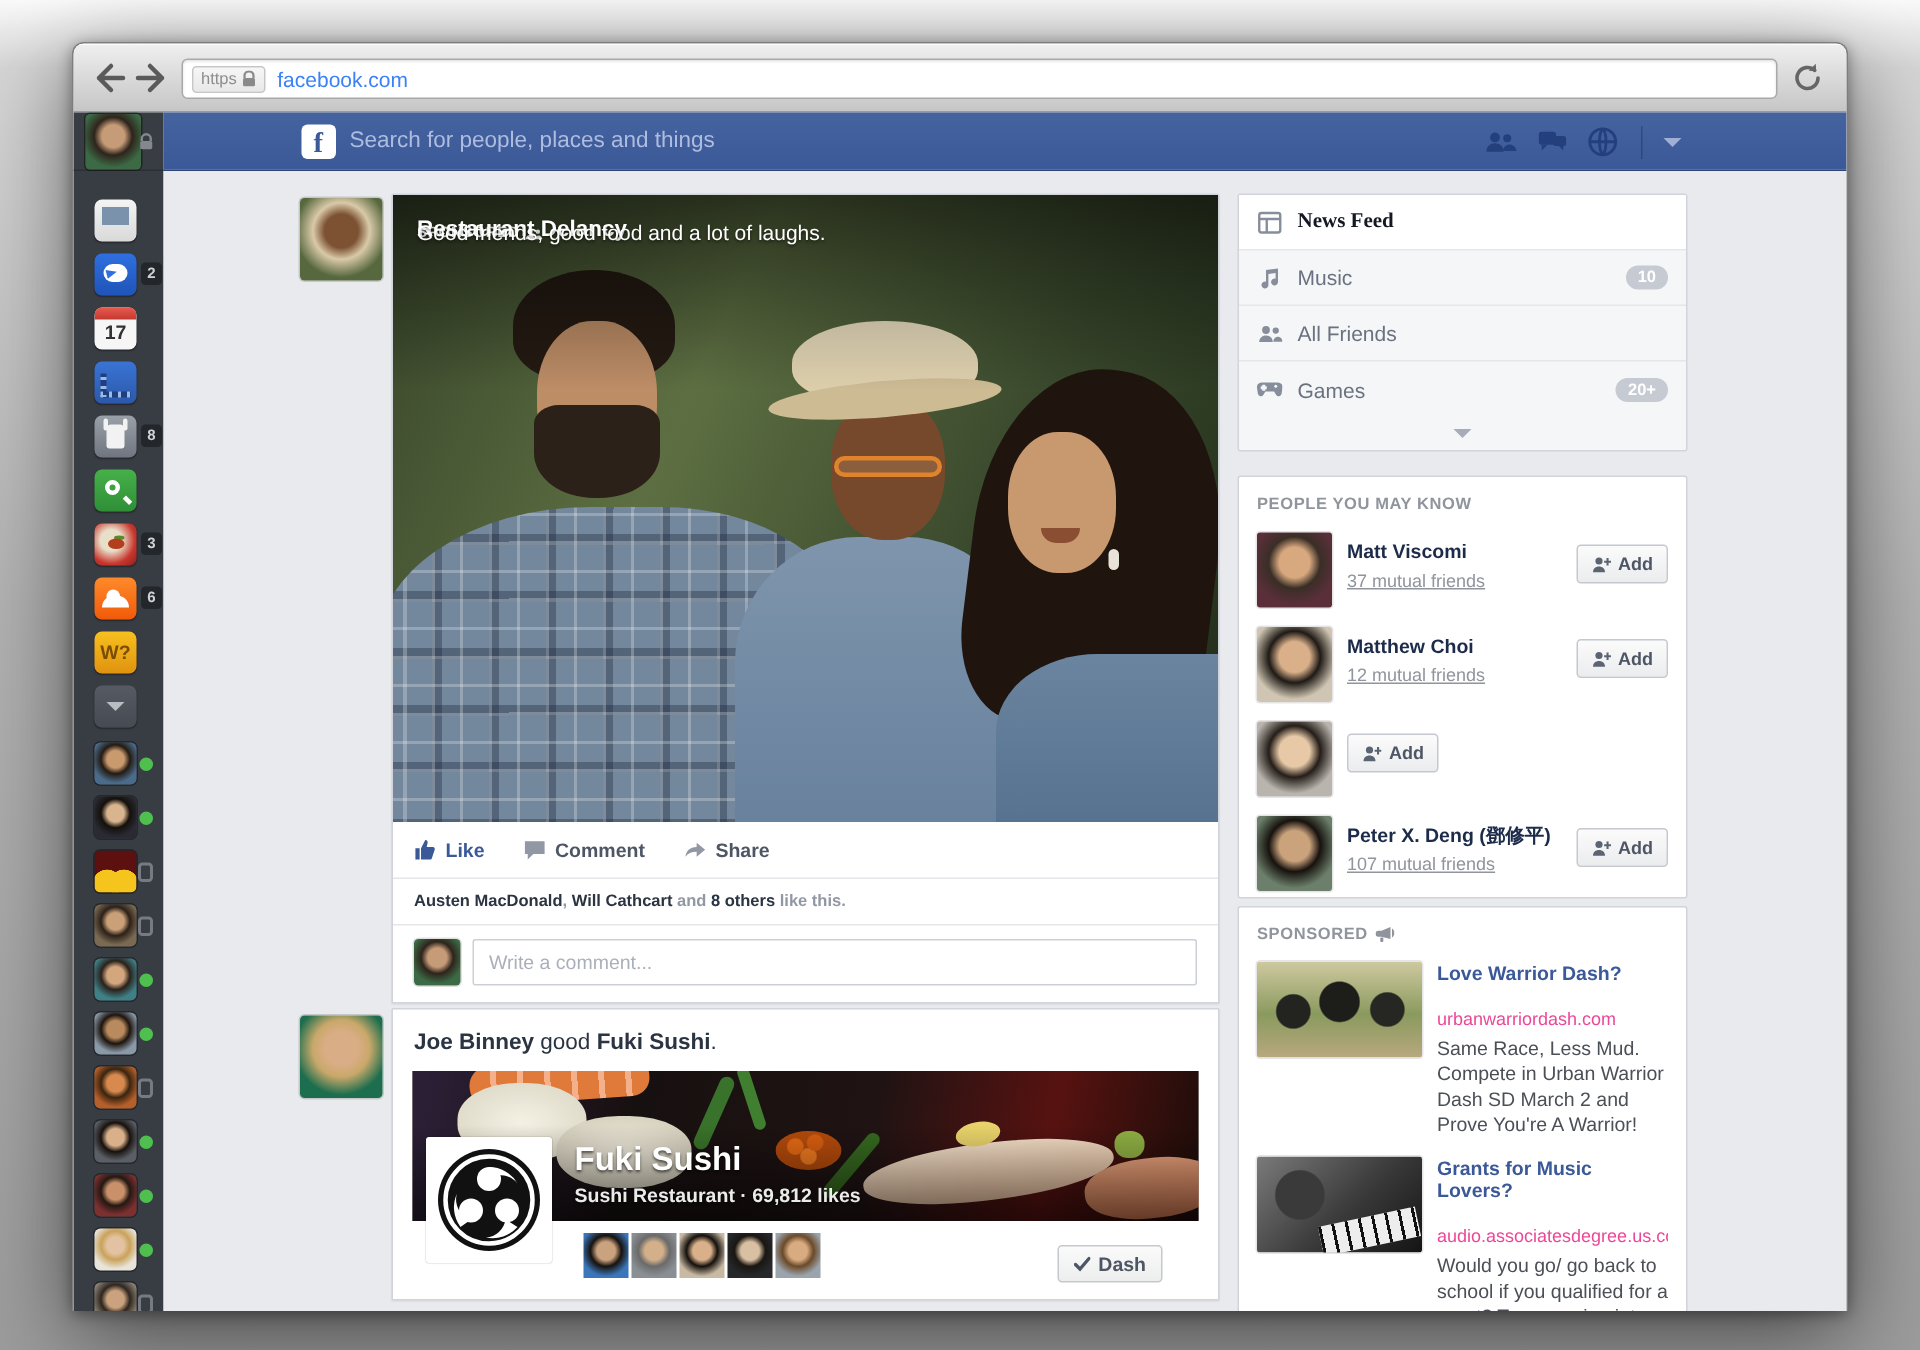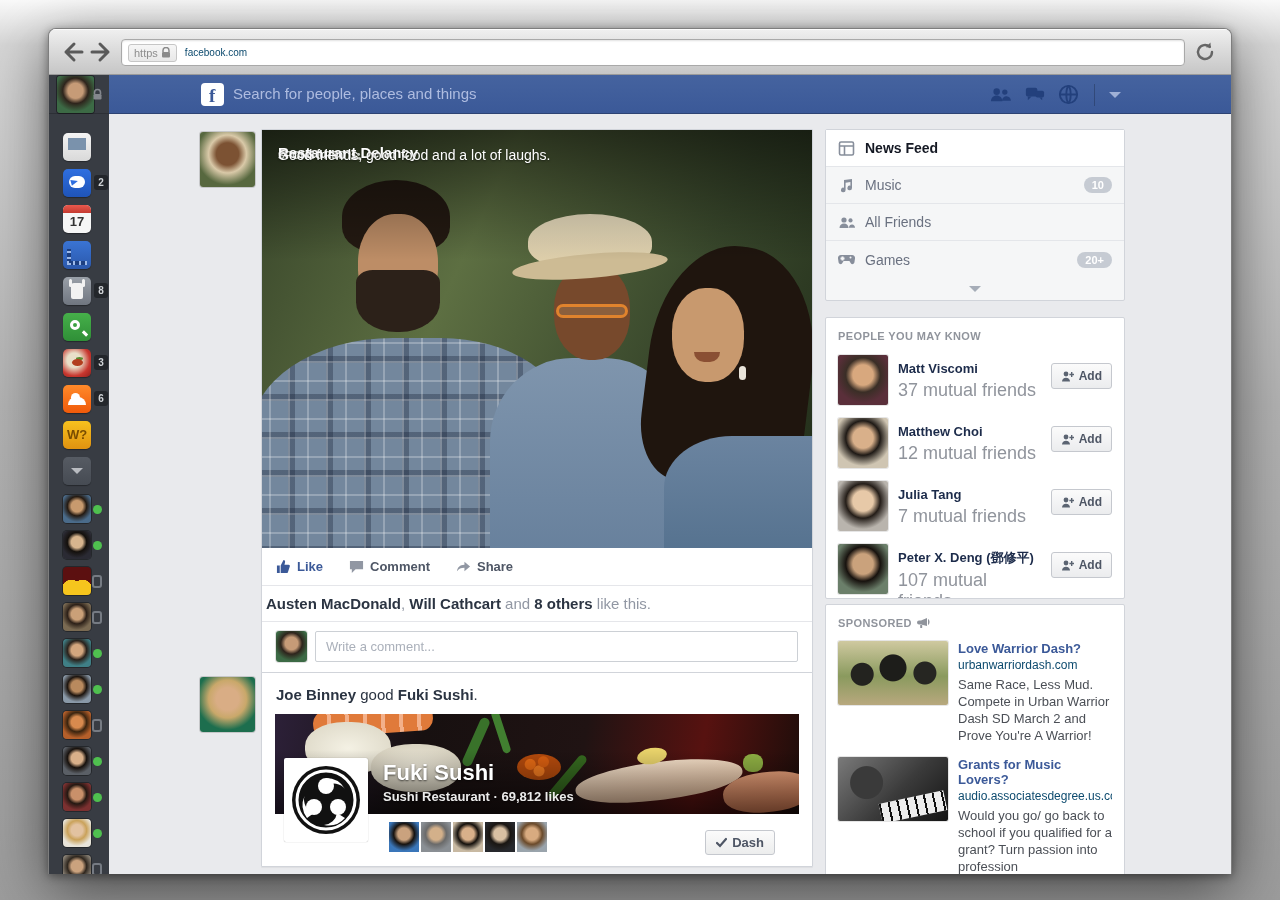--- a/index.html
+++ b/index.html
@@ -31,21 +31,21 @@
     position:absolute; left:72px; top:10px; width:1064px; height:27px;
     background:#fff; border:1px solid #a9a9a9; border-radius:4px;
     display:flex; align-items:center; padding:0 6px;
     box-shadow:inset 0 1px 2px rgba(0,0,0,.12);
   }
   .https-chip{
     display:flex; align-items:center; gap:3px;
     background:linear-gradient(#f6f6f6,#e8e8e8); border:1px solid #c6c6c6; border-radius:3px;
     font-size:11px; color:#8d8d8d; padding:2px 5px; margin-right:8px;
   }
-  .url-text{ font-size:10px; color:#0c4a6e; }
+  .url-text{ font-size:14px; color:#3b82f6; }
   .reload-btn{ position:absolute; right:14px; top:11px; width:24px; height:24px; color:#666; }
   .reload-btn svg{ width:100%; height:100%; }
 
   
   .shell{ display:flex; height:811px; }
   .side{ width:60px; background:#383c43; position:relative; flex:none; }
   .main{ flex:1; display:flex; flex-direction:column; }
 
   
   .profile-row{ height:39px; position:relative; border-bottom:1px solid #2c2f35; }
@@ -188,21 +188,21 @@
   .post-msg{ font-size:14px; color:#fff; margin-top:3px; text-shadow:0 1px 2px rgba(0,0,0,.5); }
   .post-time{ font-size:10px; font-weight:bold; letter-spacing:.5px; color:rgba(255,255,255,.75); margin-top:6px; display:flex; align-items:center; gap:4px; }
   .post-time svg{ width:12px; height:10px; }
 
   .action-bar{ display:flex; align-items:center; gap:26px; height:37px; padding:0 14px; }
   .act{ display:flex; align-items:center; gap:6px; font-size:13px; font-weight:bold; color:#4e5665; }
   .act svg{ width:15px; height:15px; }
   .act.like{ color:#3b5998; }
   .act .gic{ color:#9197a3; }
 
-  .likes-row{ border-top:1px solid #e5e6ea; padding:9px 4px; font-size:15px; color:#9197a3; }
+  .likes-row{ border-top:1px solid #e5e6ea; padding:9px 14px; font-size:11px; color:#9197a3;font-weight:bold; }
   .likes-row b{ color:#2b3442; }
 
   .comment-row{ border-top:1px solid #e5e6ea; padding:9px 14px 11px; display:flex; gap:8px; align-items:flex-start; }
   .comment-av{ width:31px; height:31px; border-radius:3px; flex:none; box-shadow:0 0 0 1px rgba(0,0,0,.12); }
   .comment-input{ flex:1; height:31px; border:1px solid #ccd0d5; border-radius:2px; padding:0 10px; font-size:13px; color:#333; font-family:"Liberation Sans",sans-serif; }
   .comment-input::placeholder{ color:#aab0ba; }
 
   
   .p2-head{ padding:13px 14px 11px; font-size:15px; color:#2b3442; }
   .p2-head b{ color:#2b3442; }
@@ -237,46 +237,46 @@
   .strip-avs .sav{ width:30px; height:30px; }
   .liked-btn{ position:absolute; right:24px; top:16px; height:25px; padding:0 10px;
       background:linear-gradient(#fbfbfb,#eceded); border:1px solid #c5c8ce; border-radius:3px;
       font-size:13px; font-weight:bold; color:#4e5665; display:flex; align-items:center; gap:5px; }
   .cropped-like{ position:absolute; left:166px; top:768px; font-size:13px; font-weight:bold; color:#7f93bc; }
 
   
   .rail{ position:absolute; left:716px; top:0; width:300px; }
   .nav-card{ position:absolute; top:15px; left:0; width:300px; background:#f5f6f7; border:1px solid #d1d4da; border-radius:2px; }
   .nav-row{ display:flex; align-items:center; height:37px; padding:0 12px; border-bottom:1px solid #e4e6ea; font-size:14px; color:#6a7180; gap:10px; }
-  .nav-row.active{ background:#fff; color:#141823; font-weight:bold; }
+  .nav-row.active{ background:#fff; color:#141823; font-weight:bold;font-family:Liberation Serif, serif; }
   .nav-row svg{ width:17px; height:17px; color:#878e9b; flex:none; }
   .nav-label{ flex:1; }
   .nav-badge{ background:#c6cbd3; color:#fff; font-size:11px; font-weight:bold; border-radius:9px; padding:2px 8px; }
   .nav-expand{ height:22px; display:flex; align-items:center; justify-content:center; }
   .nav-expand i{ border-left:6px solid transparent; border-right:6px solid transparent; border-top:6px solid #a6adb8; }
 
   .pymk-card{ position:absolute; top:203px; left:0; width:300px; height:282px; background:#fff; border:1px solid #d1d4da; border-radius:2px; padding:12px 12px 0; overflow:hidden; }
   .rail-title{ font-size:11px; font-weight:bold; letter-spacing:.4px; color:#90949c; display:flex; align-items:center; gap:5px; }
   .pymk-row{ display:flex; margin-top:13px; gap:10px; }
   .pymk-av{ width:50px; height:50px; border-radius:2px; flex:none; box-shadow:0 0 0 1px rgba(0,0,0,.1); }
   .pymk-info{ flex:1; padding-top:4px; min-width:0; }
   .pymk-name{ font-size:13px; font-weight:bold; color:#1c2b4a; white-space:nowrap; overflow:hidden; }
-  .pymk-mutual{ font-size:18px; color:#90949c; margin-top:3px; }
+  .pymk-mutual{ font-size:12px; color:#90949c; margin-top:3px;text-decoration:underline; }
   .add-btn{ flex:none; align-self:flex-start; margin-top:8px; height:26px; padding:0 9px;
       background:linear-gradient(#fbfbfb,#ebecee); border:1px solid #c5c8ce; border-radius:3px;
       font-size:12px; font-weight:bold; color:#4e5665; display:flex; align-items:center; gap:5px; }
   .add-btn svg{ width:13px; height:13px; color:#5b6472; }
 
   .sp-card{ position:absolute; top:490px; left:0; width:300px; height:285px; background:#fff; border:1px solid #d1d4da; border-radius:2px; padding:12px 12px 0; overflow:hidden; }
   .sp-title svg{ width:15px; height:12px; color:#90949c; }
   .ad-row{ display:flex; gap:10px; margin-top:12px; }
   .ad-thumb{ width:110px; height:64px; flex:none; border-radius:2px; position:relative; overflow:hidden; box-shadow:0 0 0 1px rgba(0,0,0,.1); }
   .ad-copy{ flex:1; min-width:0; }
   .ad-title{ font-size:13px; font-weight:bold; color:#3b5998; }
-  .ad-url{ font-size:12px; color:#0c4a6e; margin-top:2px; white-space:nowrap; overflow:hidden; }
+  .ad-url{ font-size:12px; color:#ec4899; margin-top:16px; white-space:nowrap; overflow:hidden; }
   .ad-body{ font-size:13px; color:#4b4f56; line-height:1.32; margin-top:4px; }
   .th-warrior{ background:
       radial-gradient(circle at 22% 52%, #23231f 0 11px, transparent 12px),
       radial-gradient(circle at 50% 42%, #1d1d1a 0 13px, transparent 14px),
       radial-gradient(circle at 79% 50%, #262622 0 11px, transparent 12px),
       linear-gradient(#cfc9a0 0%, #8a9a5e 55%, #b8a87e 100%); }
   .th-dj{ background: radial-gradient(circle at 26% 40%, #3a3a3a 0 16px, transparent 17px),
       linear-gradient(135deg,#7a7a7a 0%, #3a3a3a 55%, #141414 100%); }
   .th-dj .keys{ position:absolute; right:2px; bottom:4px; width:66px; height:20px; background:
       repeating-linear-gradient(90deg,#111 0 2px, transparent 2px 9px), #ededed; transform:rotate(-12deg); }
@@ -649,21 +649,20 @@
                     <circle cx="5" cy="4" r="2.4"></circle>
                     <path d="M1 11.5 c0-2.4 1.8-3.8 4-3.8 s4 1.4 4 3.8 Z"></path>
                     <path d="M10 3 h1.4 v1.8 H13 v1.4 h-1.6 V8 H10 V6.2 H8.4 V4.8 H10 Z" transform="translate(0,-1)"></path>
                   </svg>
                   <span>Add</span>
                 </span>
             </div>
 
             <div class="pymk-row">
               <span class="pymk-av pav avJulia"></span>
-              <span class="pymk-info"><span class="pymk-name">Julia Tang</span><span class="pymk-mutual" style="display:block;">7 mutual friends</span></span>
               <span class="add-btn">
                   <svg viewBox="0 0 13 13" fill="#5b6472">
                     <circle cx="5" cy="4" r="2.4"></circle>
                     <path d="M1 11.5 c0-2.4 1.8-3.8 4-3.8 s4 1.4 4 3.8 Z"></path>
                     <path d="M10 3 h1.4 v1.8 H13 v1.4 h-1.6 V8 H10 V6.2 H8.4 V4.8 H10 Z" transform="translate(0,-1)"></path>
                   </svg>
                   <span>Add</span>
                 </span>
             </div>
 

